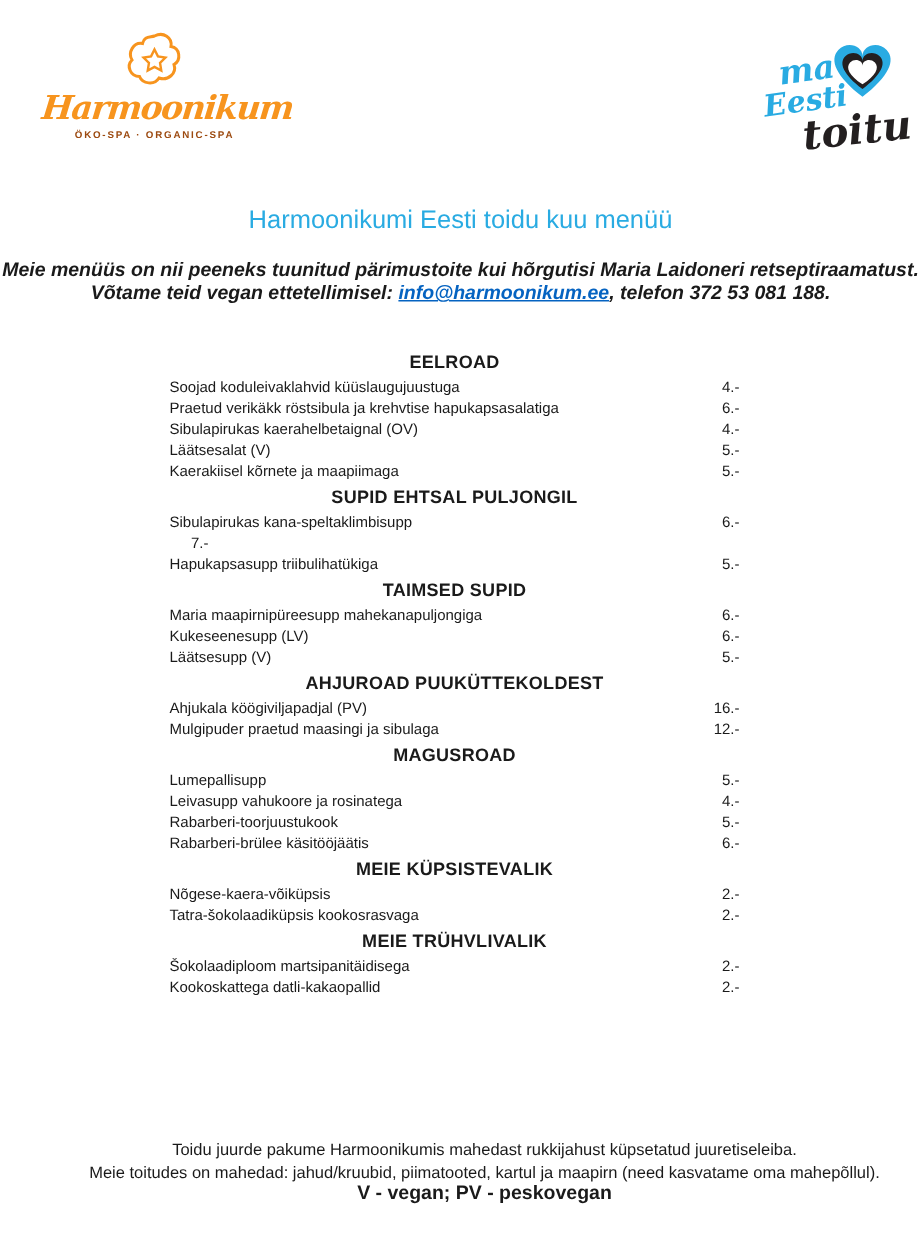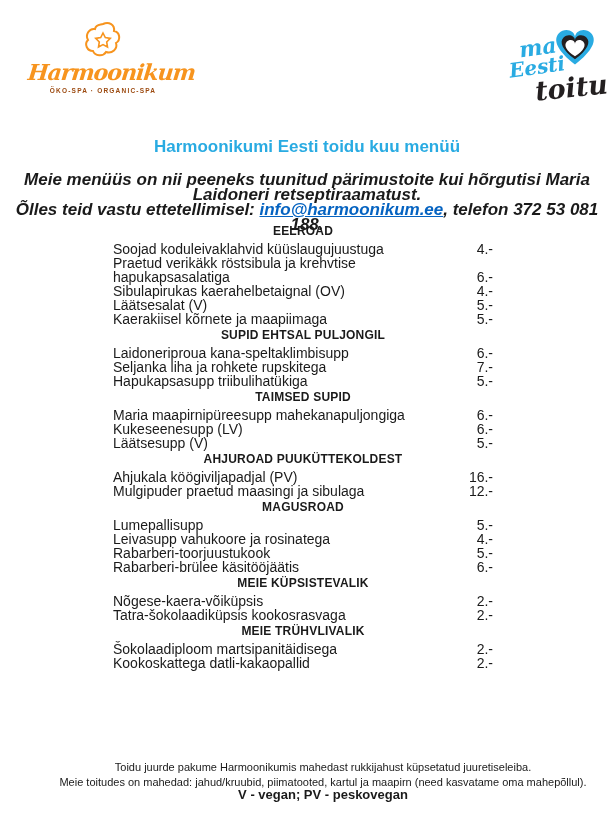--- a/index.html
+++ b/index.html
@@ -37,37 +37,37 @@
   .lr-eesti{left:4px;top:31px;font-size:20px;}
   .lr-toitu{
     position:absolute;left:30px;top:48px;font-family:"DejaVu Serif", serif;
     font-style:italic;font-weight:bold;font-size:27px;line-height:1;
     color:var(--logo-black);transform:rotate(-6deg);
   }
   .lr-heart{position:absolute;left:44px;top:-2px;width:52px;height:52px;}
   
   .page-title{
     position:absolute;top:137px;left:0;width:100%;text-align:center;
-    font-size:17px;font-weight:bold;color:var(--accent-blue);
+    font-size:17px;font-weight:normal;color:var(--accent-blue);
   }
   .intro{
     position:absolute;top:172px;left:0;width:100%;text-align:center;
-    font-style:italic;font-weight:600;font-size:17px;line-height:15px;color:var(--text-dark);
+    font-style:italic;font-weight:600;font-size:13px;line-height:15px;color:var(--text-dark);
   }
   .intro a{color:var(--link-blue);text-decoration:underline;font-style:italic;}
   
   .menu{position:absolute;top:212px;left:113px;width:380px;}
-  .menu-section:first-child .section-title{margin-top:12px;}
+  .menu-section:first-child .section-title{margin-top:22px;}
   .section-title{
     margin-top:2px;margin-bottom:3px;text-align:center;
     font-size:12px;font-weight:bold;line-height:15px;letter-spacing:.2px;color:var(--text-dark);
   }
   .menu-item{
     display:flex;justify-content:space-between;align-items:flex-end;
-    font-size:14px;line-height:14px;color:var(--text-dark);
+    font-size:10px;line-height:14px;color:var(--text-dark);
   }
   .menu-item .price{min-width:26px;text-align:right;}
   
   .footer{position:absolute;top:760px;left:16px;width:100%;text-align:center;color:var(--text-dark);}
   .footer-line{font-size:11px;line-height:15px;}
   .legend-line{font-size:13px;line-height:10px;font-weight:bold;}
 </style>
 </head>
 <body>
 
@@ -88,21 +88,21 @@
   </svg>
   <span class="lr-ma">ma</span>
   <span class="lr-eesti">Eesti</span>
   <span class="lr-toitu">toitu</span>
 </div>
 
 <div class="page-title">Harmoonikumi Eesti toidu kuu menüü</div>
 
 <div class="intro">
   <div>Meie menüüs on nii peeneks tuunitud pärimustoite kui hõrgutisi Maria Laidoneri retseptiraamatust.</div>
-  <div><span>Õlles teid vastu ettetellimisel: </span><a href="#">info@harmoonikum.ee</a><span>, telefon 372 53 081 188.</span></div>
+  <div><span>Võtame teid vegan ettetellimisel: </span><a href="#">info@harmoonikum.ee</a><span>, telefon 372 53 081 188.</span></div>
 </div>
 
 <div class="menu">
   <div class="menu-section">
     <div class="section-title">EELROAD</div>
     <div class="section-items">
   <div class="menu-item">
     <span class="item-name">Soojad koduleivaklahvid küüslaugujuustuga</span>
     <span class="price">4.-</span>
   </div>
@@ -126,26 +126,25 @@
     <span class="item-name">Kaerakiisel kõrnete ja maapiimaga</span>
     <span class="price">5.-</span>
   </div>
 </div>
   </div>
 
   <div class="menu-section">
     <div class="section-title">SUPID EHTSAL PULJONGIL</div>
     <div class="section-items">
   <div class="menu-item">
-    <span class="item-name">Laidoneriproua kana-speltaklimbisupp</span>
-    <span class="price">6.-</span>
-  </div>
-
-  <div class="menu-item">
-    <span class="item-name">Seljanka liha ja rohkete rupskitega</span>
+    <span class="item-name">Sibulapirukas kana-speltaklimbisupp</span>
+    <span class="price">6.-</span>
+  </div>
+
+  <div class="menu-item">
     <span class="price">7.-</span>
   </div>
 
   <div class="menu-item">
     <span class="item-name">Hapukapsasupp triibulihatükiga</span>
     <span class="price">5.-</span>
   </div>
 </div>
   </div>
 

